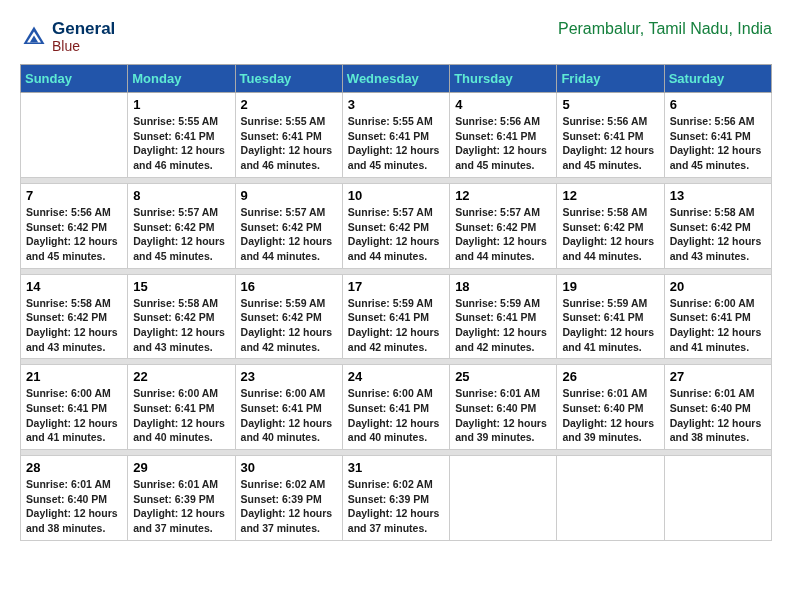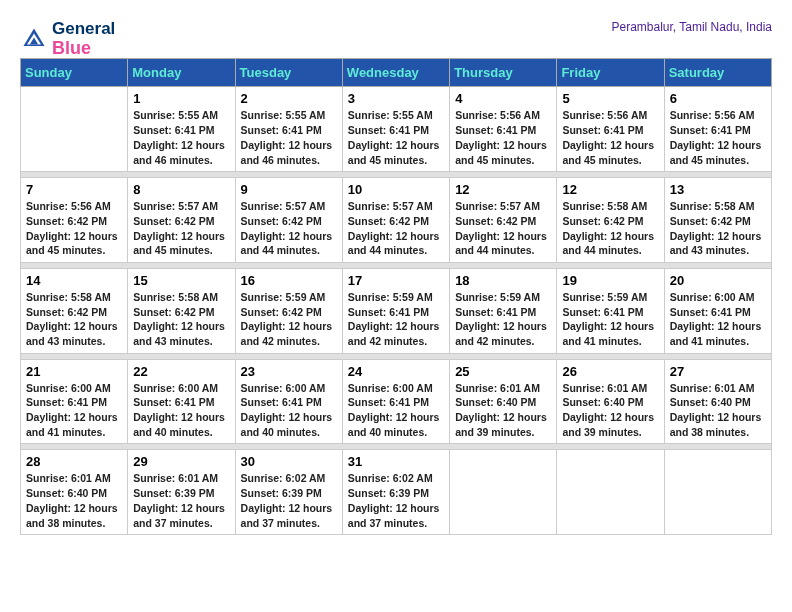--- a/index.html
+++ b/index.html
@@ -7,41 +7,42 @@
       font-family: Arial, sans-serif;
       background: #fff;
       width: 792px;
       min-height: 612px;
       padding: 20px;
     }
     .header {
       display: flex;
       justify-content: space-between;
       align-items: flex-start;
+      margin-bottom: 10px;
     }
     .logo {
       display: flex;
       align-items: center;
       gap: 4px;
     }
     .logo-icon {
       width: 28px;
       height: 28px;
     }
     .title-block {
       text-align: right;
     }
     .month-title {
       font-size: 42px;
       font-weight: bold;
       color: #222;
     }
     .location {
-      font-size: 12px;
-      color: #4c1d95;
+      font-size: 16px;
+      color: #15803d;
     }
     table {
       width: 100%;
       border-collapse: collapse;
       font-size: 11px;
     }
     thead tr th {
       background: #2255aa;
       color: #5eead4;
       padding: 6px 4px;
@@ -83,21 +84,21 @@
 
 <div class="header">
   <div class="logo">
     <svg class="logo-icon" viewBox="0 0 40 40">
       <polygon points="20,5 35,30 5,30" fill="#2255aa"></polygon>
       <polygon points="20,12 30,28 10,28" fill="#fff"></polygon>
       <polygon points="20,18 26,28 14,28" fill="#2255aa"></polygon>
     </svg>
     <div style="display:flex;flex-direction:column;line-height:1.1;">
       <span style="font-size:17px;font-weight:bold;color:#003366;">General</span>
-      <span style="font-size:18px;font-weight:bold;color:#ec4899;">Blue</span>
+      <span style="font-size:14px;font-weight:normal;color:#7f1d1d;">Blue</span>
     </div>
   </div>
   <div class="title-block">
     <div class="location">Perambalur, Tamil Nadu, India</div>
   </div>
 </div>
 
 <table>
   <thead>
     <tr>

